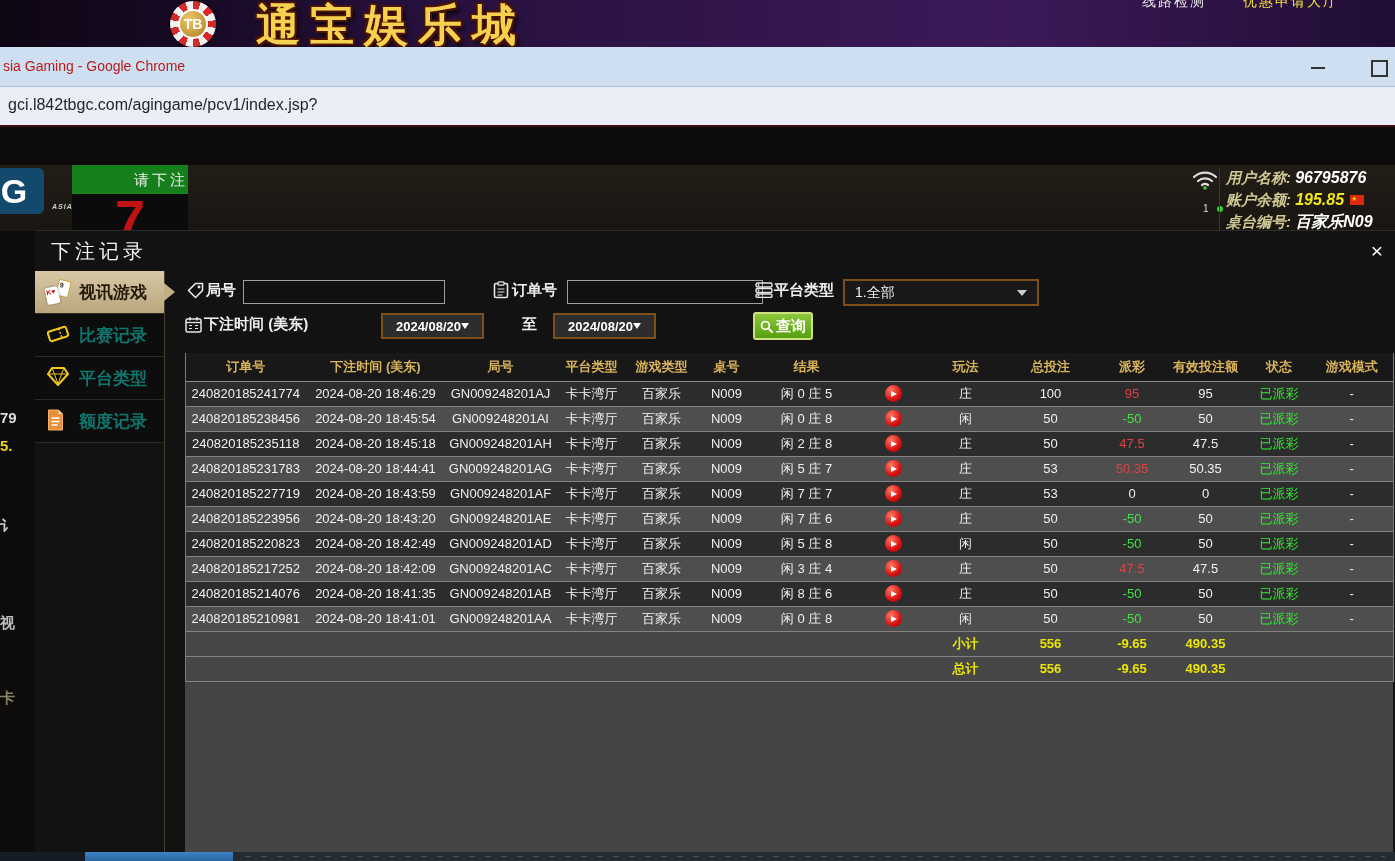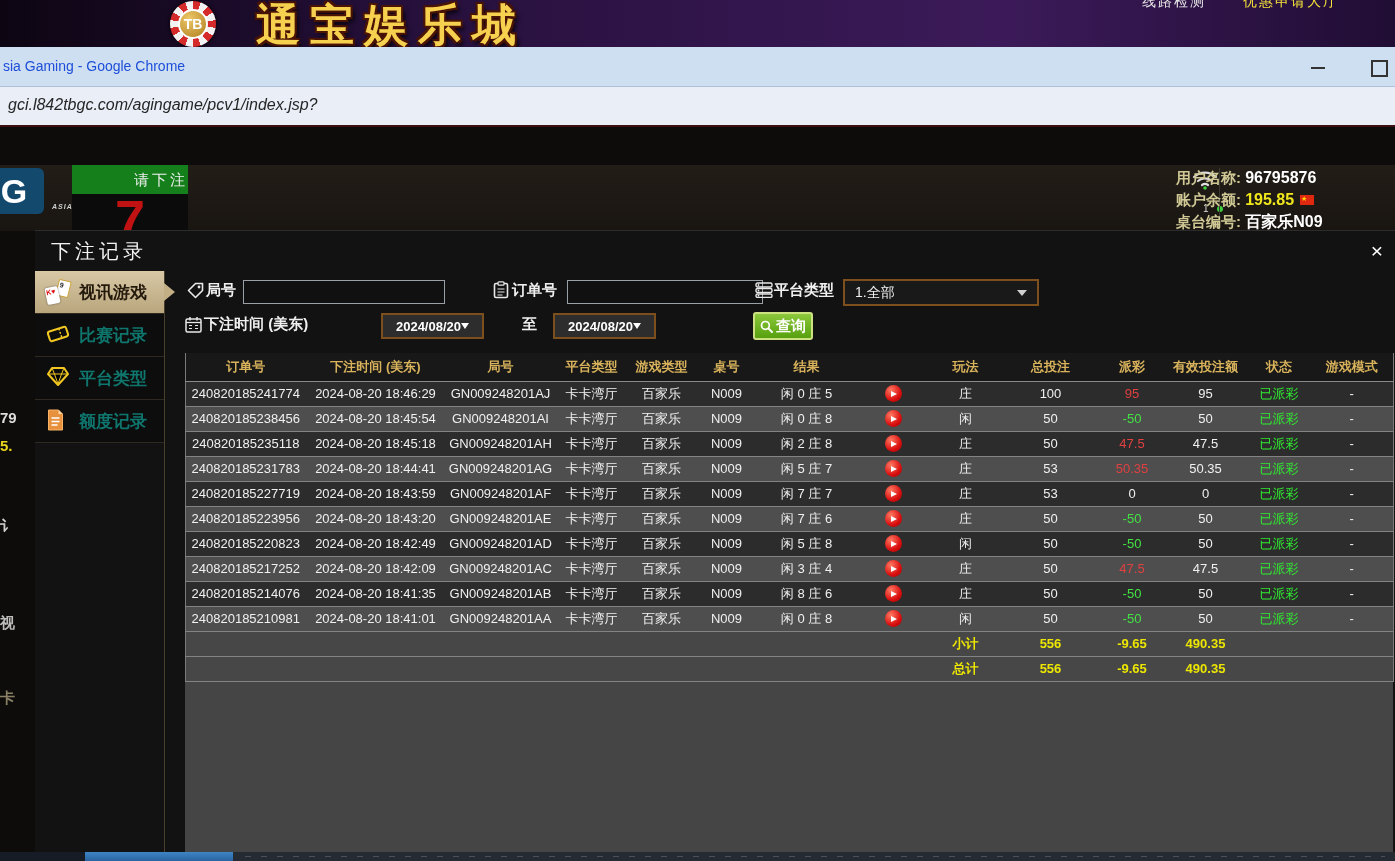--- a/index.html
+++ b/index.html
@@ -20,47 +20,47 @@
   .site-title { position:absolute; left:256px; top:-4px; font-size:44px; font-weight:900;
     letter-spacing:10px; color:#f6d14f; white-space:nowrap;
     text-shadow:2px 2px 0 #4a1404,-2px 2px 0 #4a1404,2px -2px 0 #4a1404,-2px -2px 0 #4a1404,3px 4px 5px #000; }
   .banner-link { position:absolute; top:-7px; font-size:14px; letter-spacing:2px; cursor:pointer; white-space:nowrap; }
   .link-line { left:1142px; color:#e8e8e8; }
   .link-promo { left:1243px; color:#f5e23a; }
 
   
   .titlebar { position:absolute; left:0; top:47px; width:1395px; height:40px;
     background:#cfdff2; border-bottom:1px solid #aebfd8; }
-  .titlebar-text { position:absolute; left:3px; top:11px; font-size:14px; color:#1d4ed8; }
+  .titlebar-text { position:absolute; left:3px; top:11px; font-size:14px; color:#b91c1c; }
   .win-btn { position:absolute; top:0; width:46px; height:39px; cursor:pointer; }
   .win-min { left:1295px; } .win-max { left:1355px; }
   .win-min::after { content:""; position:absolute; left:16px; top:20px; width:14px; height:2px; background:#333; }
   .win-max::after { content:""; position:absolute; left:16px; top:13px; width:13px; height:13px; border:2px solid #333; }
   .urlbar { position:absolute; left:0; top:87px; width:1395px; height:40px;
-    background:#e9eef7; border-bottom:2px solid #3c0f12;font-style:italic; }
+    background:#e9eef7; border-bottom:2px solid #3c0f12; }
   .url-text { position:absolute; left:8px; top:9px; font-size:16px; color:#262626; }
 
   
   .gamebg { position:absolute; left:0; top:127px; width:1395px; height:734px; background:#0d0c0a; }
   .game-strip { position:absolute; left:0; top:38px; width:1395px; height:66px;
     background:linear-gradient(#221d17,#191511); }
   .ag-box { position:absolute; left:-16px; top:3px; width:60px; height:46px; background:#14496e;
     border-radius:6px; color:#fff; font-size:34px; font-weight:bold;
     display:flex; align-items:center; justify-content:center; }
   .ag-text { position:absolute; left:52px; top:38px; font-size:7px; color:#cfcfcf;
     font-style:italic; letter-spacing:1px; font-weight:bold; }
   .bet-panel { position:absolute; left:72px; top:0; width:116px; height:100px; background:#0b0b0b; }
   .bet-head { height:29px; background:#15801b; color:#eee; font-size:15px; text-align:right;
     line-height:29px; letter-spacing:3px; }
   .bet-count { color:#c01212; font-size:54px; font-weight:bold; text-align:center; line-height:50px; }
   .wifi-icon { position:absolute; left:1192px; top:5px; }
   .seat-row { position:absolute; left:1203px; top:38px; color:#ddd; font-size:10px; }
   .seat-dot { display:inline-block; width:6px; height:6px; border-radius:50%; background:#3fcf3f; margin-left:8px; }
   .vdiv { position:absolute; left:1219px; top:3px; width:1px; height:62px; background:#3a3a33; }
-  .user-rows { position:absolute; left:1176px; top:2px; white-space:nowrap; }
+  .user-rows { position:absolute; left:1226px; top:2px; white-space:nowrap;font-style:italic; }
   .u-row { height:22px; line-height:22px; font-size:15px; font-weight:bold; }
   .u-label { color:#cfc895; }
   .u-val-white { color:#fff; font-size:16px; }
   .u-val-yellow { color:#f0e61c; font-size:16px; }
   .flag { display:inline-block; width:14px; height:10px; background:#de2910; position:relative; margin-left:6px; }
   .flag::after { content:"★"; position:absolute; left:1px; top:-7px; color:#ffd800; font-size:7px; }
 
   
   .frag { position:absolute; font-weight:bold; font-size:15px; }
   .f0 { left:0; top:282px; color:#ddd; }

